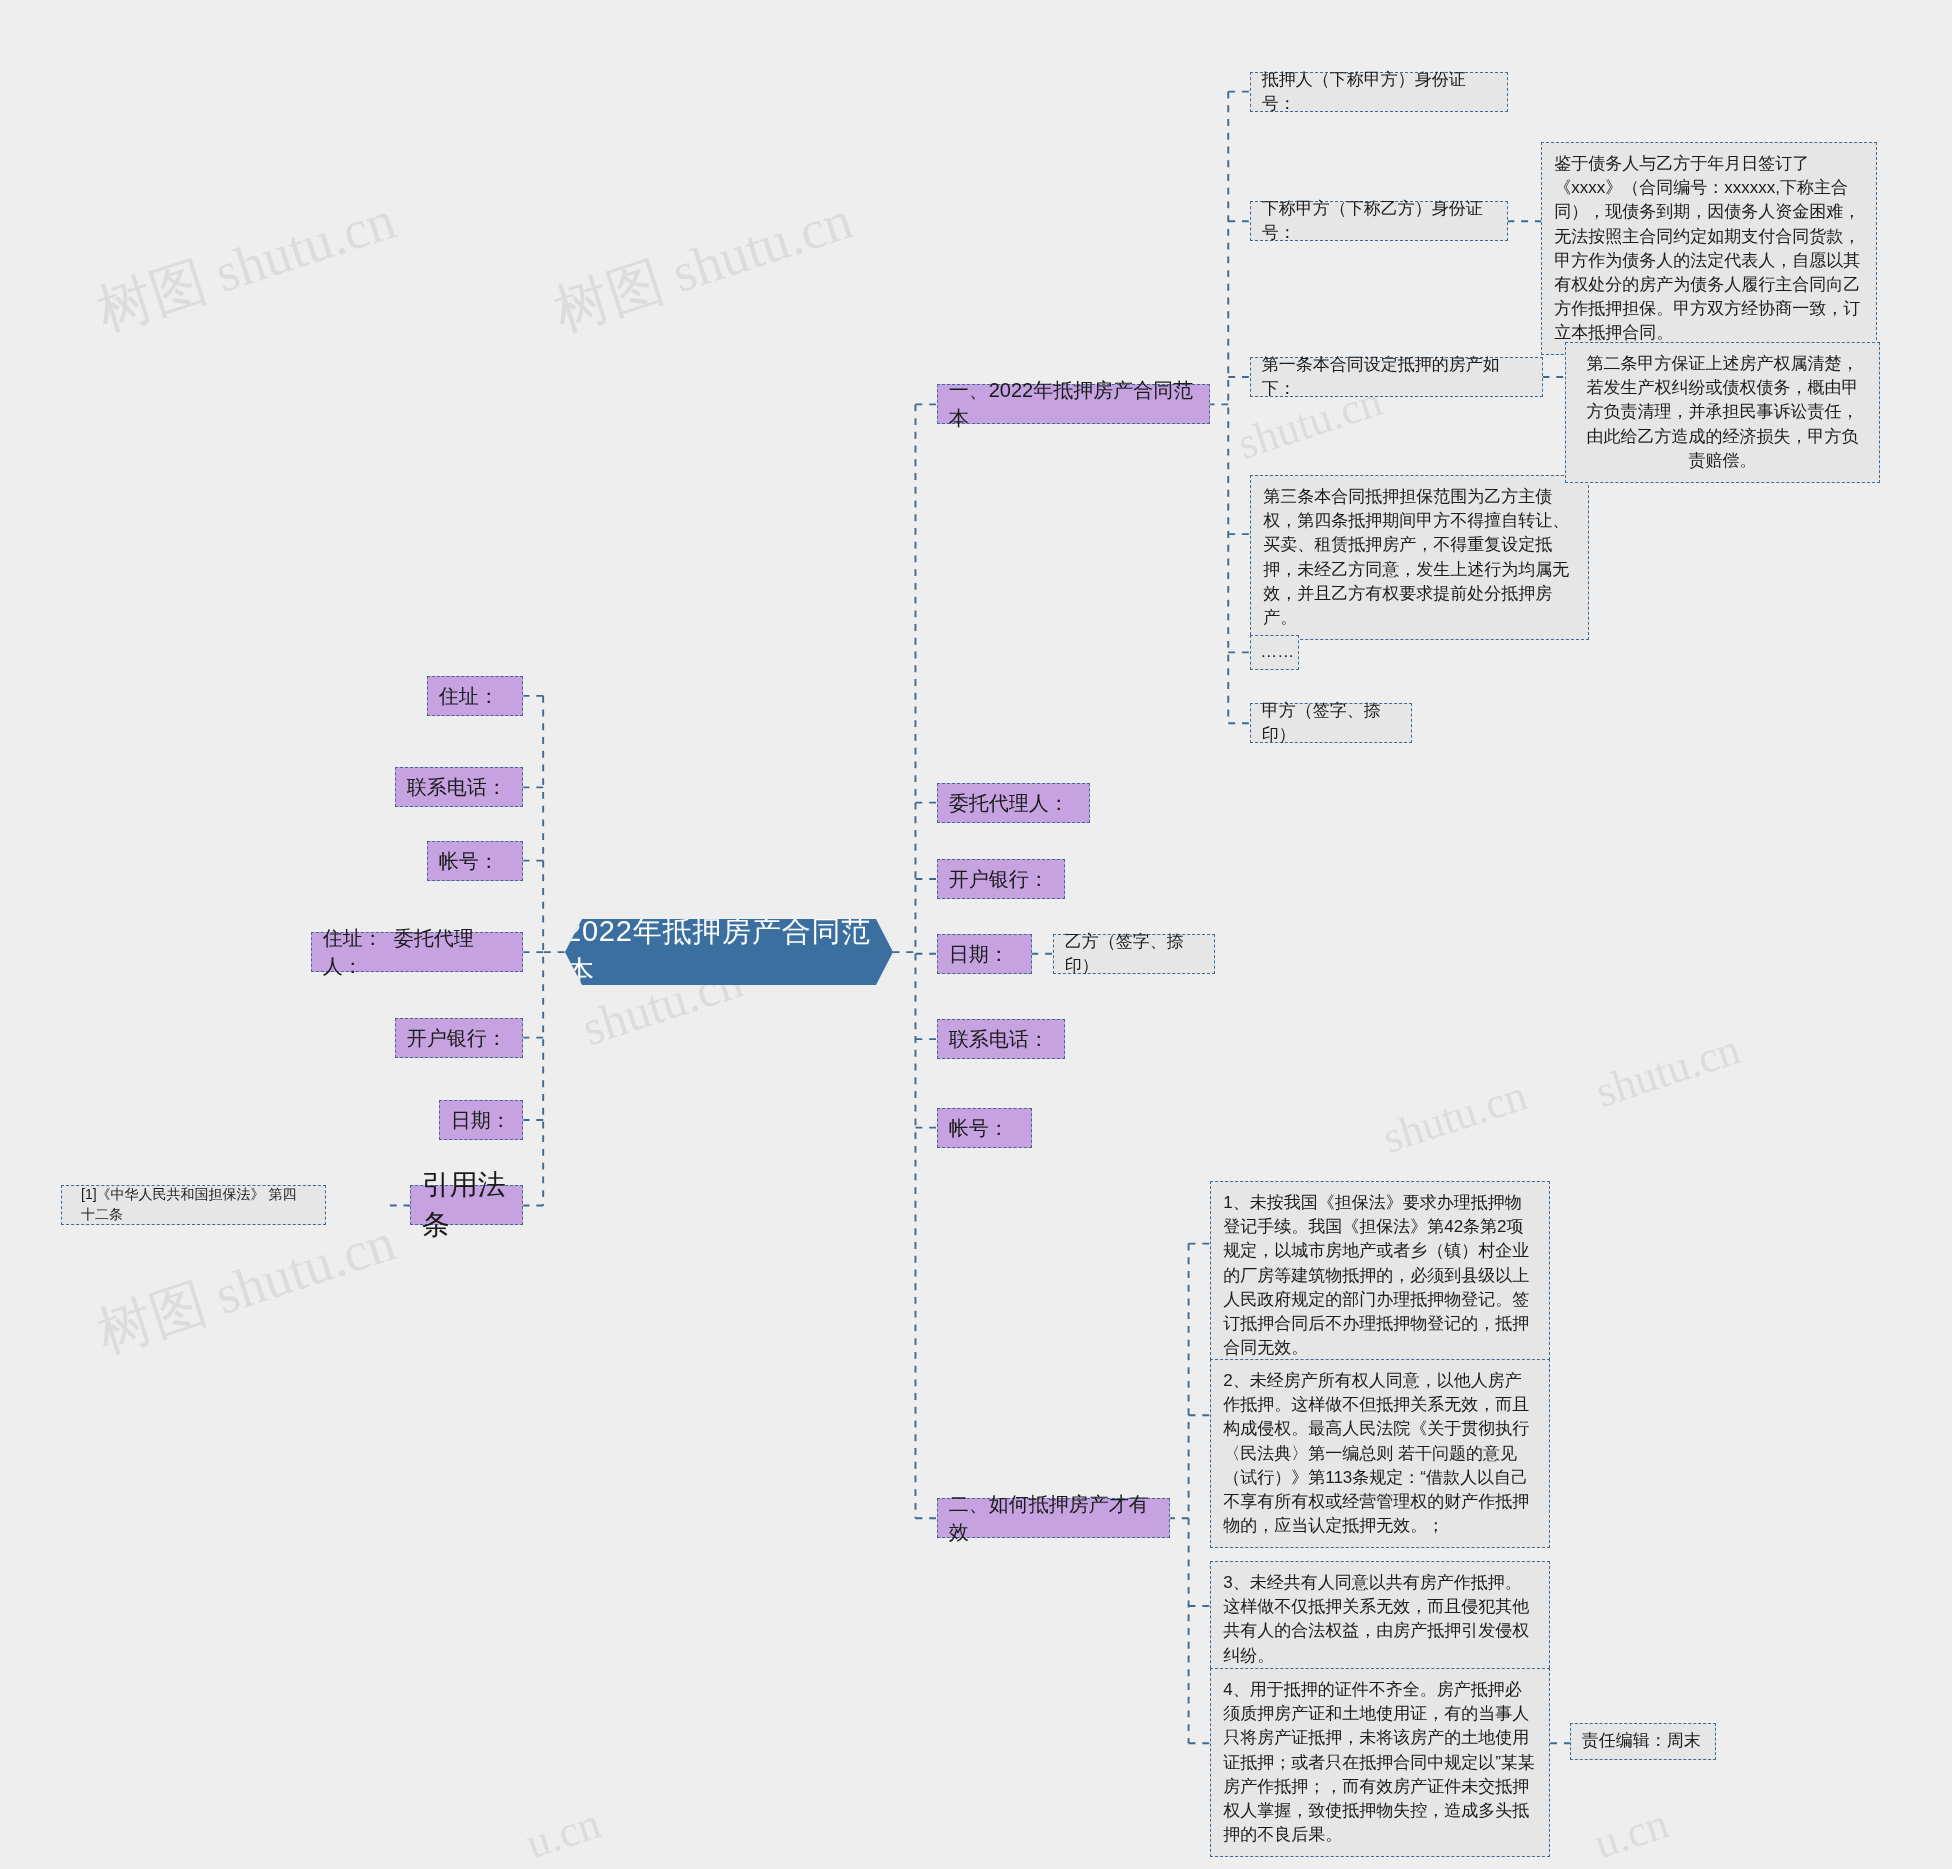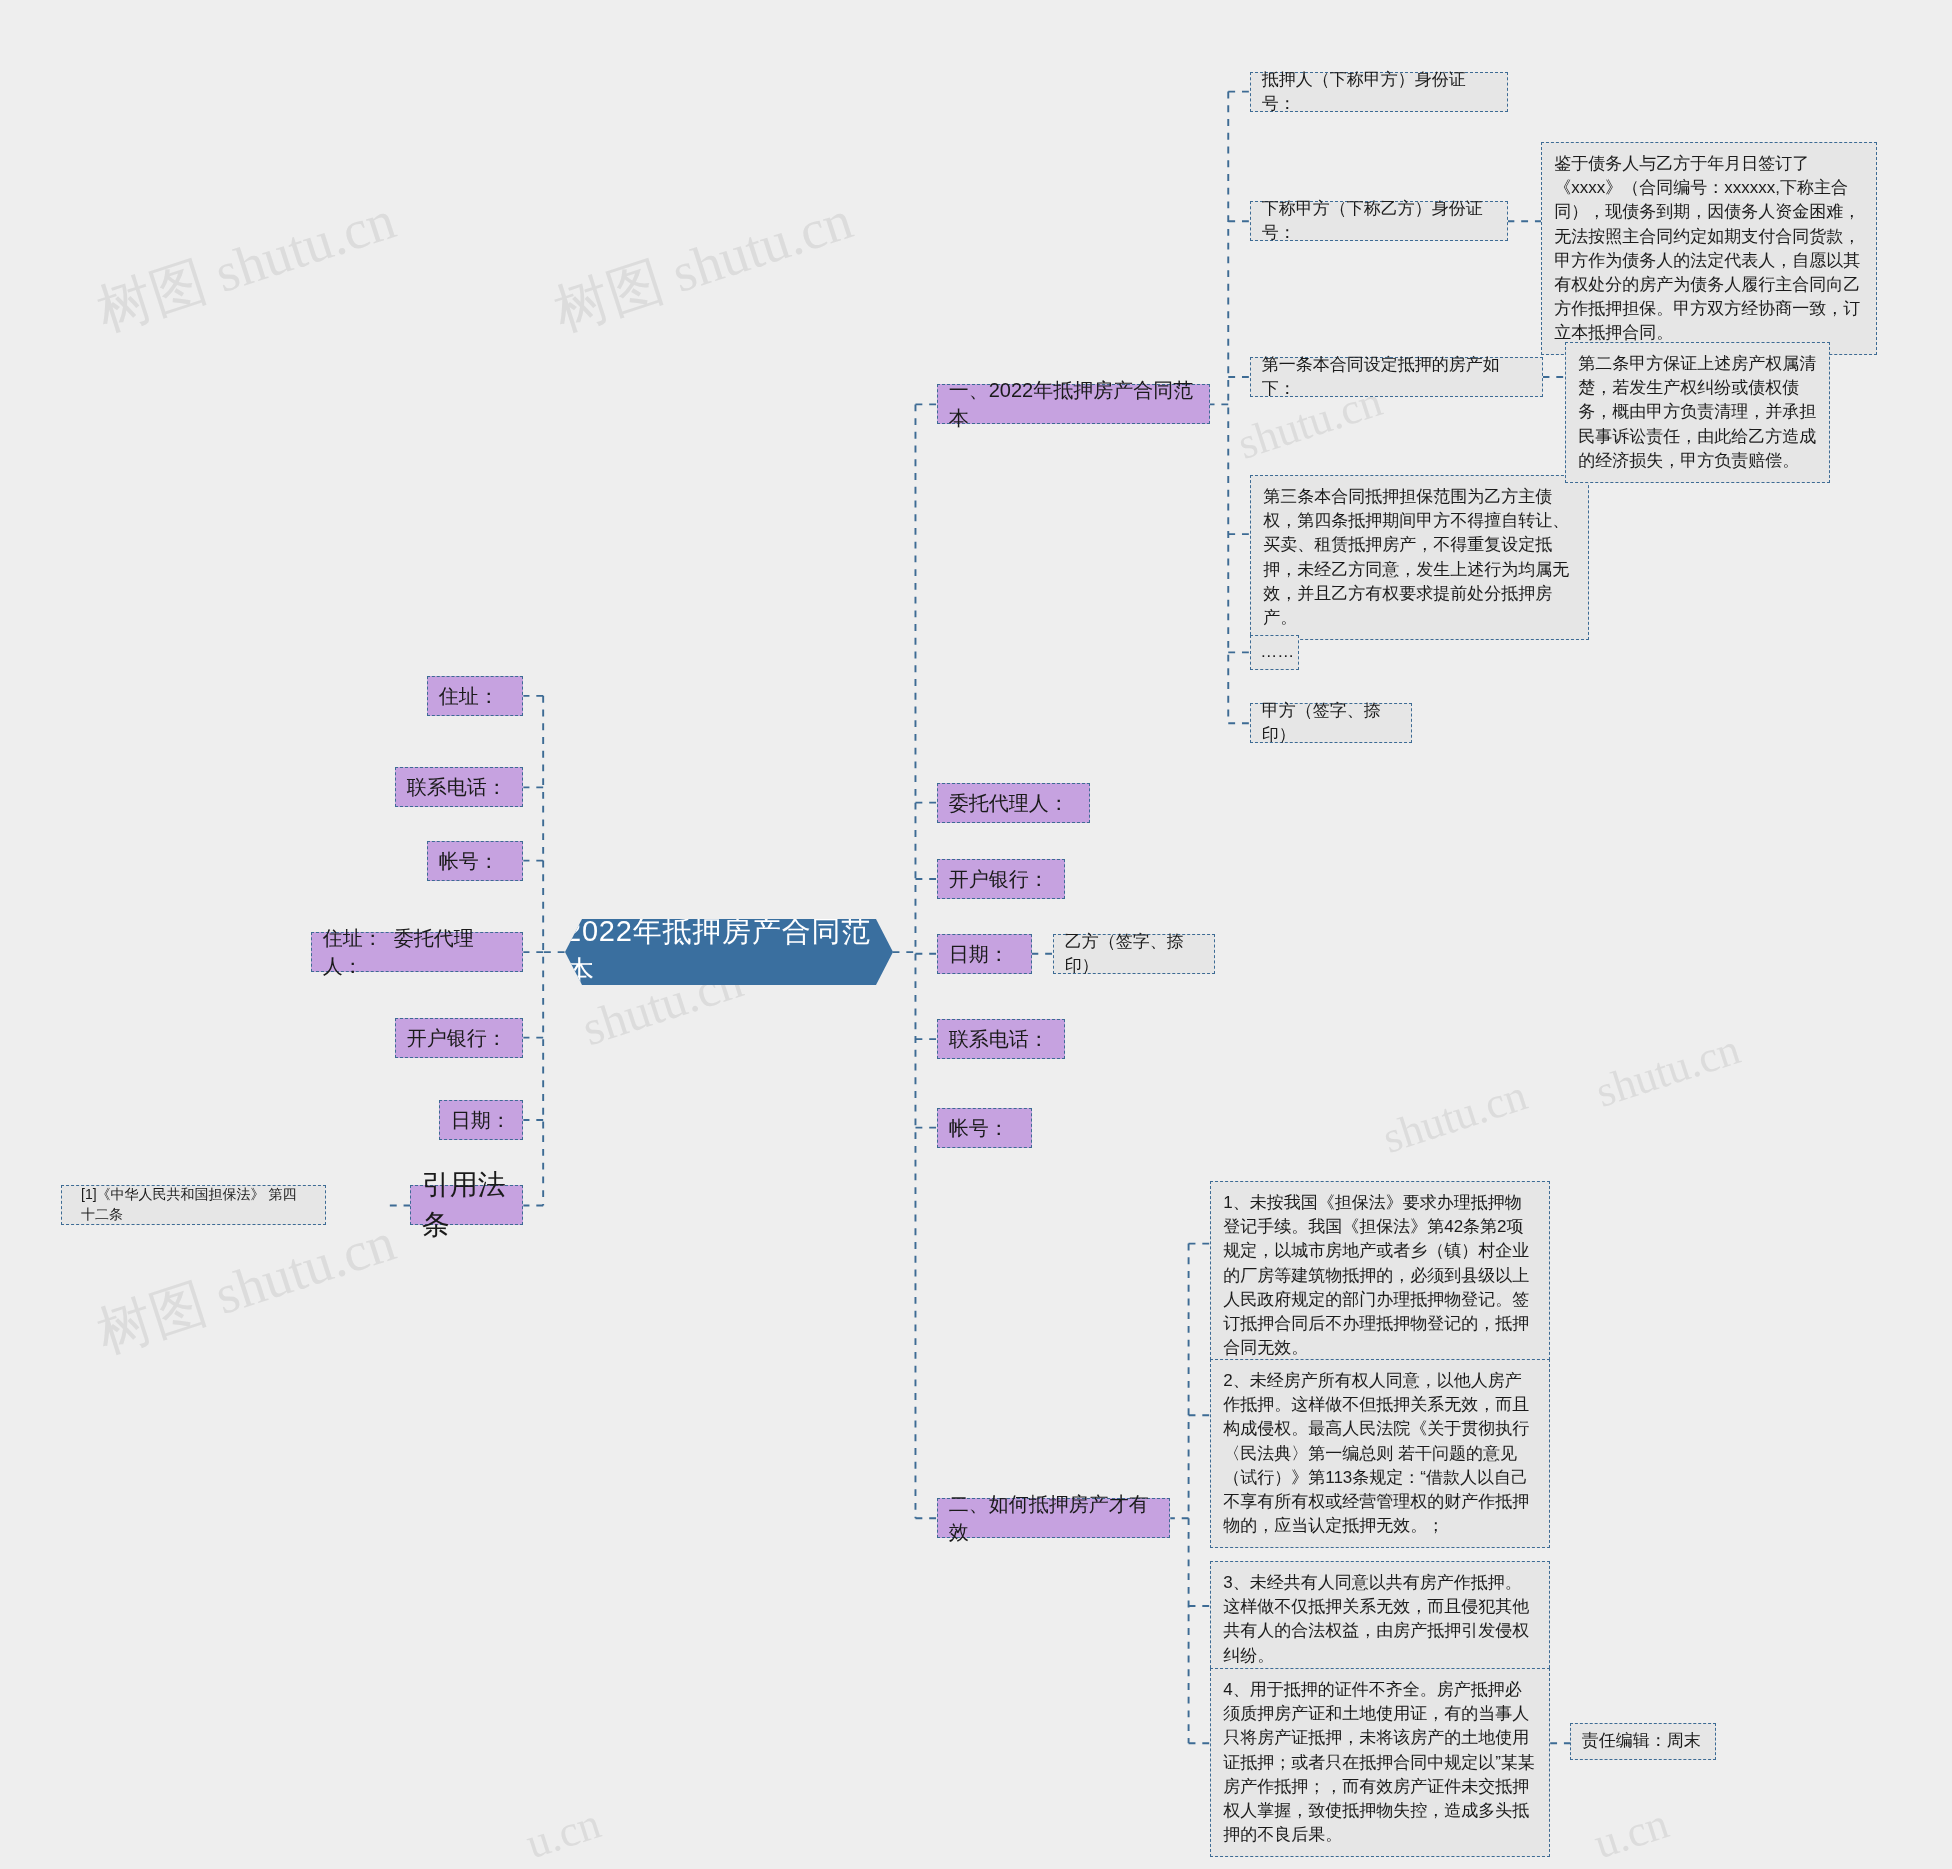--- a/index.html
+++ b/index.html
@@ -202,21 +202,21 @@
   </div>
 
   <div class="node grey" style="left:1250px; top:703px; width:162px; height:40px; padding:0 10.7px; font-size:17px;">
     <span class="n-label">甲方（签字、捺印）</span>
   </div>
 
   <div class="node grey" style="left:1541px; top:142px; width:336px; min-height:159px; padding:9.2px 12.2px; font-size:17px;">
     <span class="n-label">鉴于债务人与乙方于年月日签订了《xxxx》（合同编号：xxxxxx,下称主合同），现债务到期，因债务人资金困难，无法按照主合同约定如期支付合同货款，甲方作为债务人的法定代表人，自愿以其有权处分的房产为债务人履行主合同向乙方作抵押担保。甲方双方经协商一致，订立本抵押合同。</span>
   </div>
 
-  <div class="node grey" style="left:1565px; top:342px; width:265px; min-height:114px; padding:9.2px 12.2px; font-size:17px;">
+  <div class="node grey" style="left:1565px; top:342px; width:315px; min-height:114px; padding:9.2px 12.2px; font-size:17px;text-align:center;">
     <span class="n-label">第二条甲方保证上述房产权属清楚，若发生产权纠纷或债权债务，概由甲方负责清理，并承担民事诉讼责任，由此给乙方造成的经济损失，甲方负责赔偿。</span>
   </div>
 
   <div class="node purple" style="left:937px; top:783px; width:153px; height:40px; padding:0 10.7px; font-size:20px;">
     <span class="n-label">委托代理人：</span>
   </div>
 
   <div class="node purple" style="left:937px; top:859px; width:128px; height:40px; padding:0 10.7px; font-size:20px;">
     <span class="n-label">开户银行：</span>
   </div>

